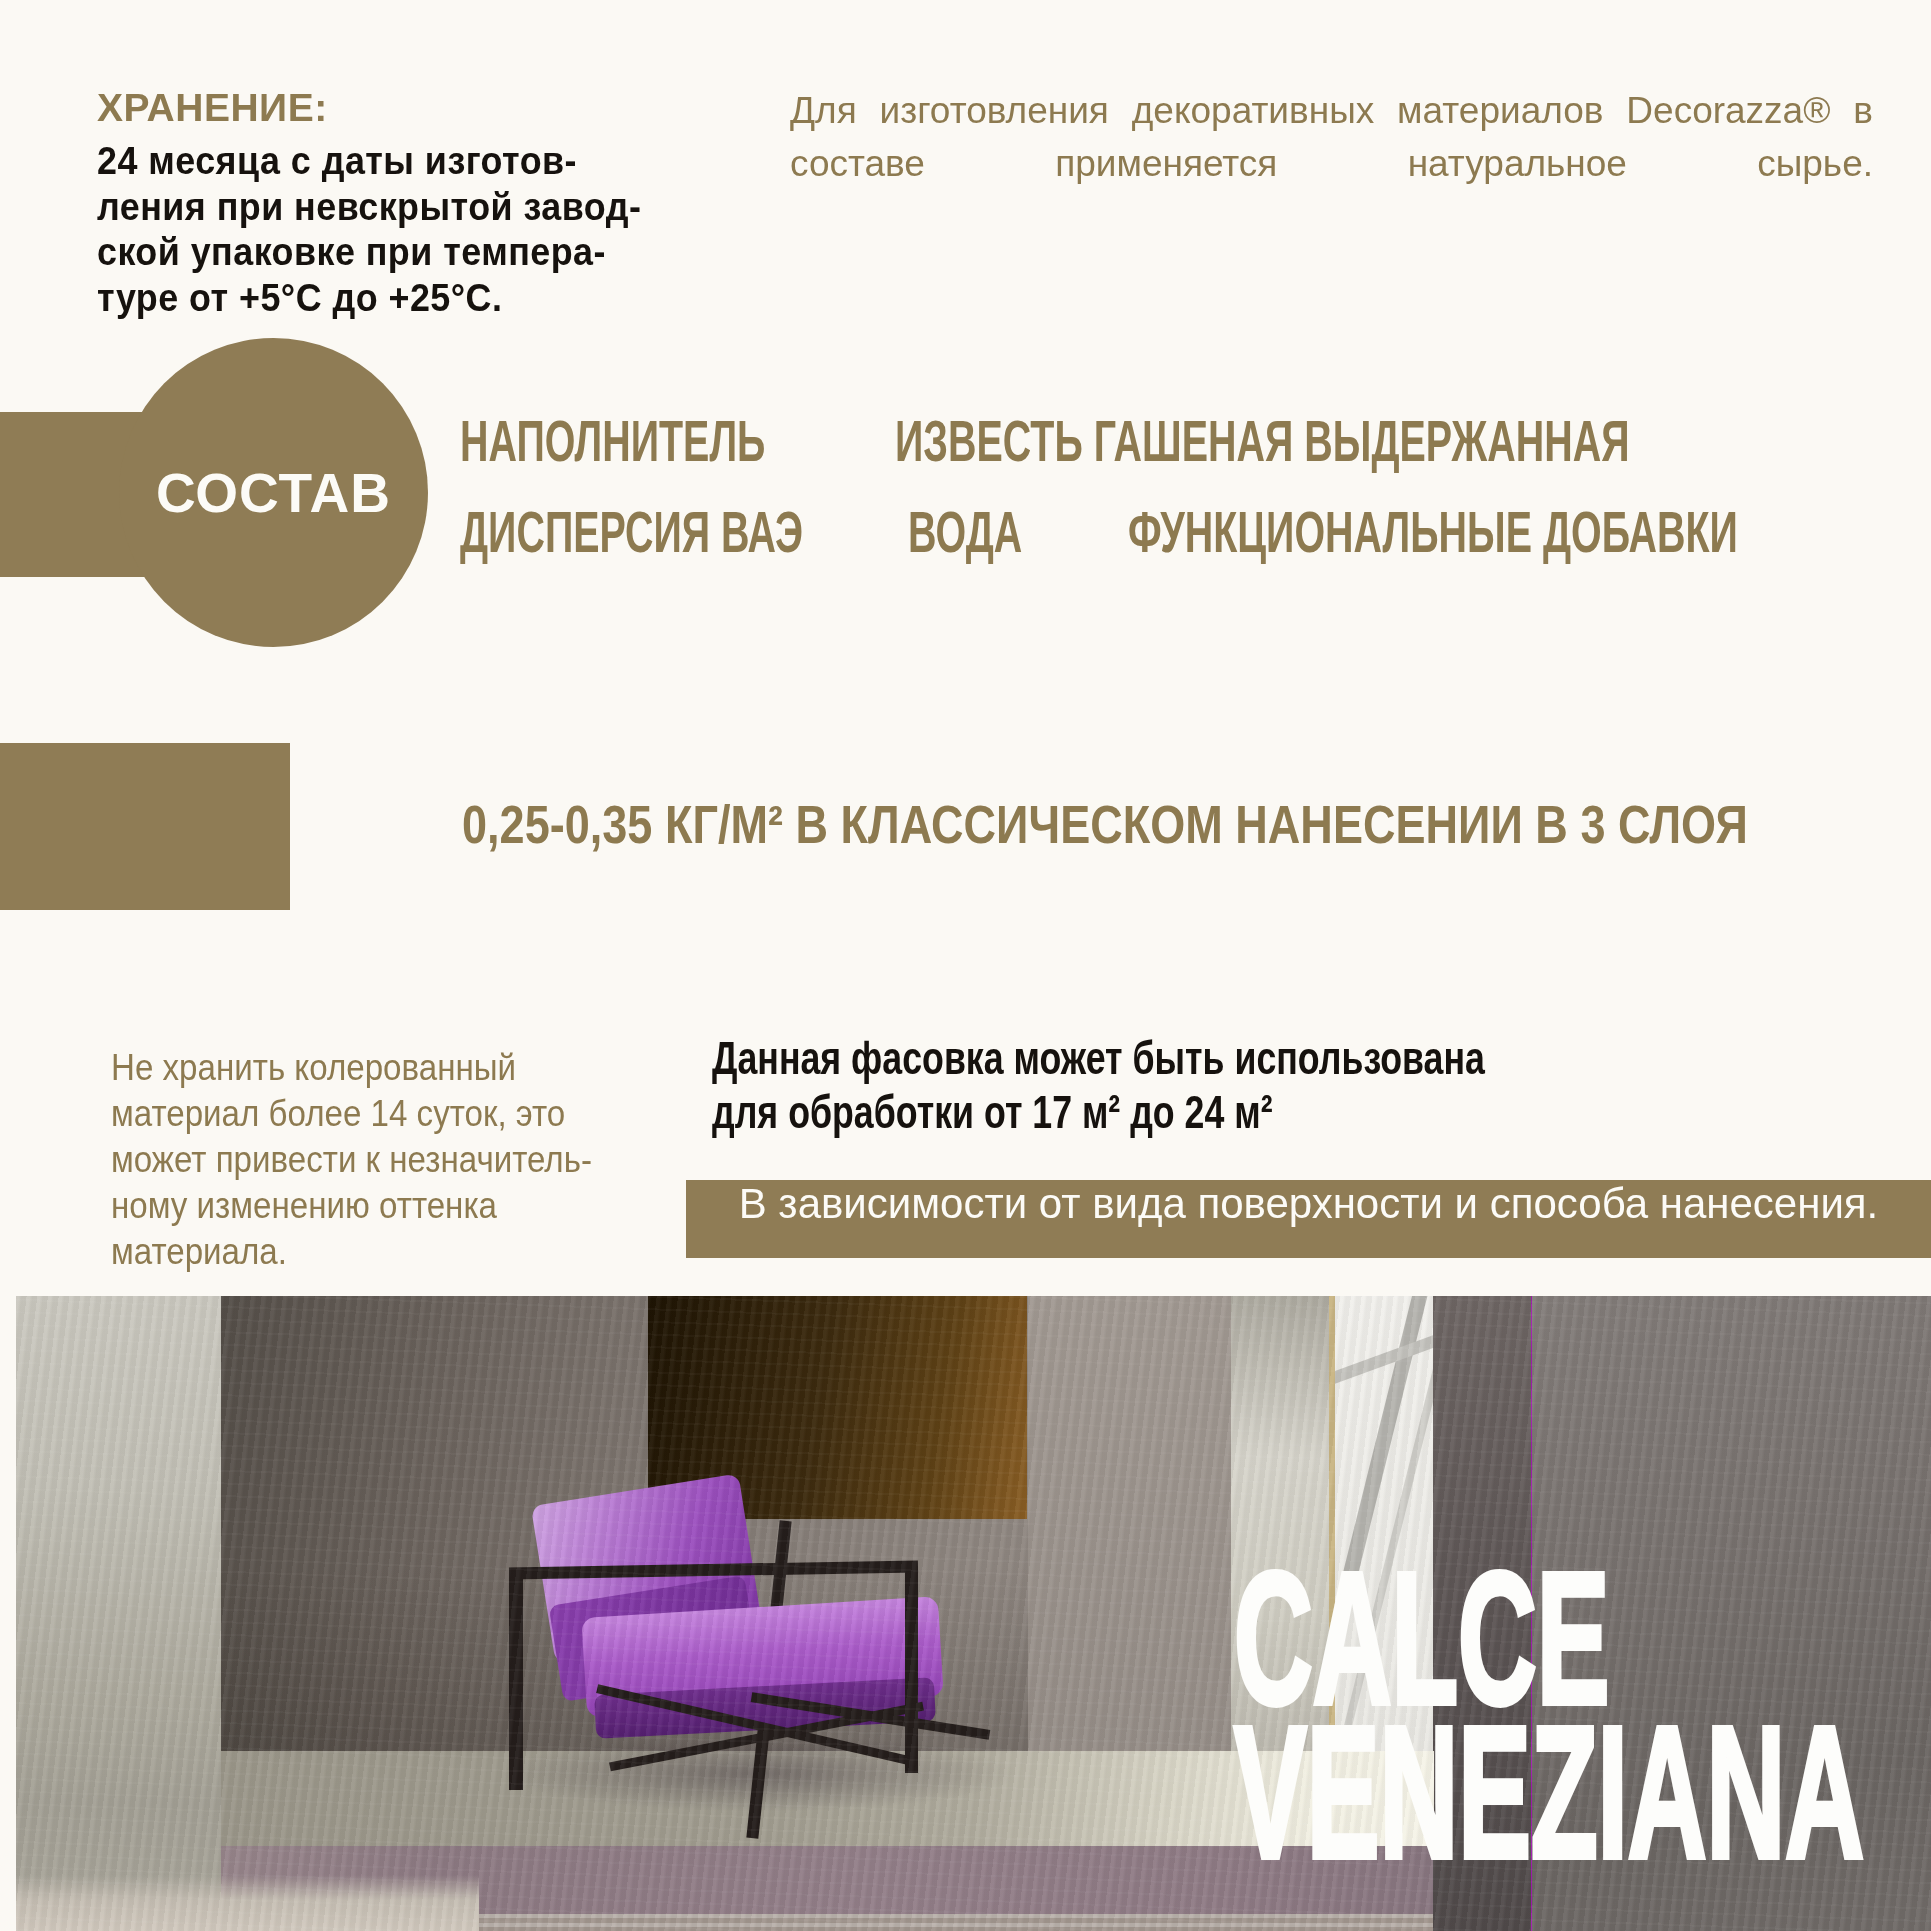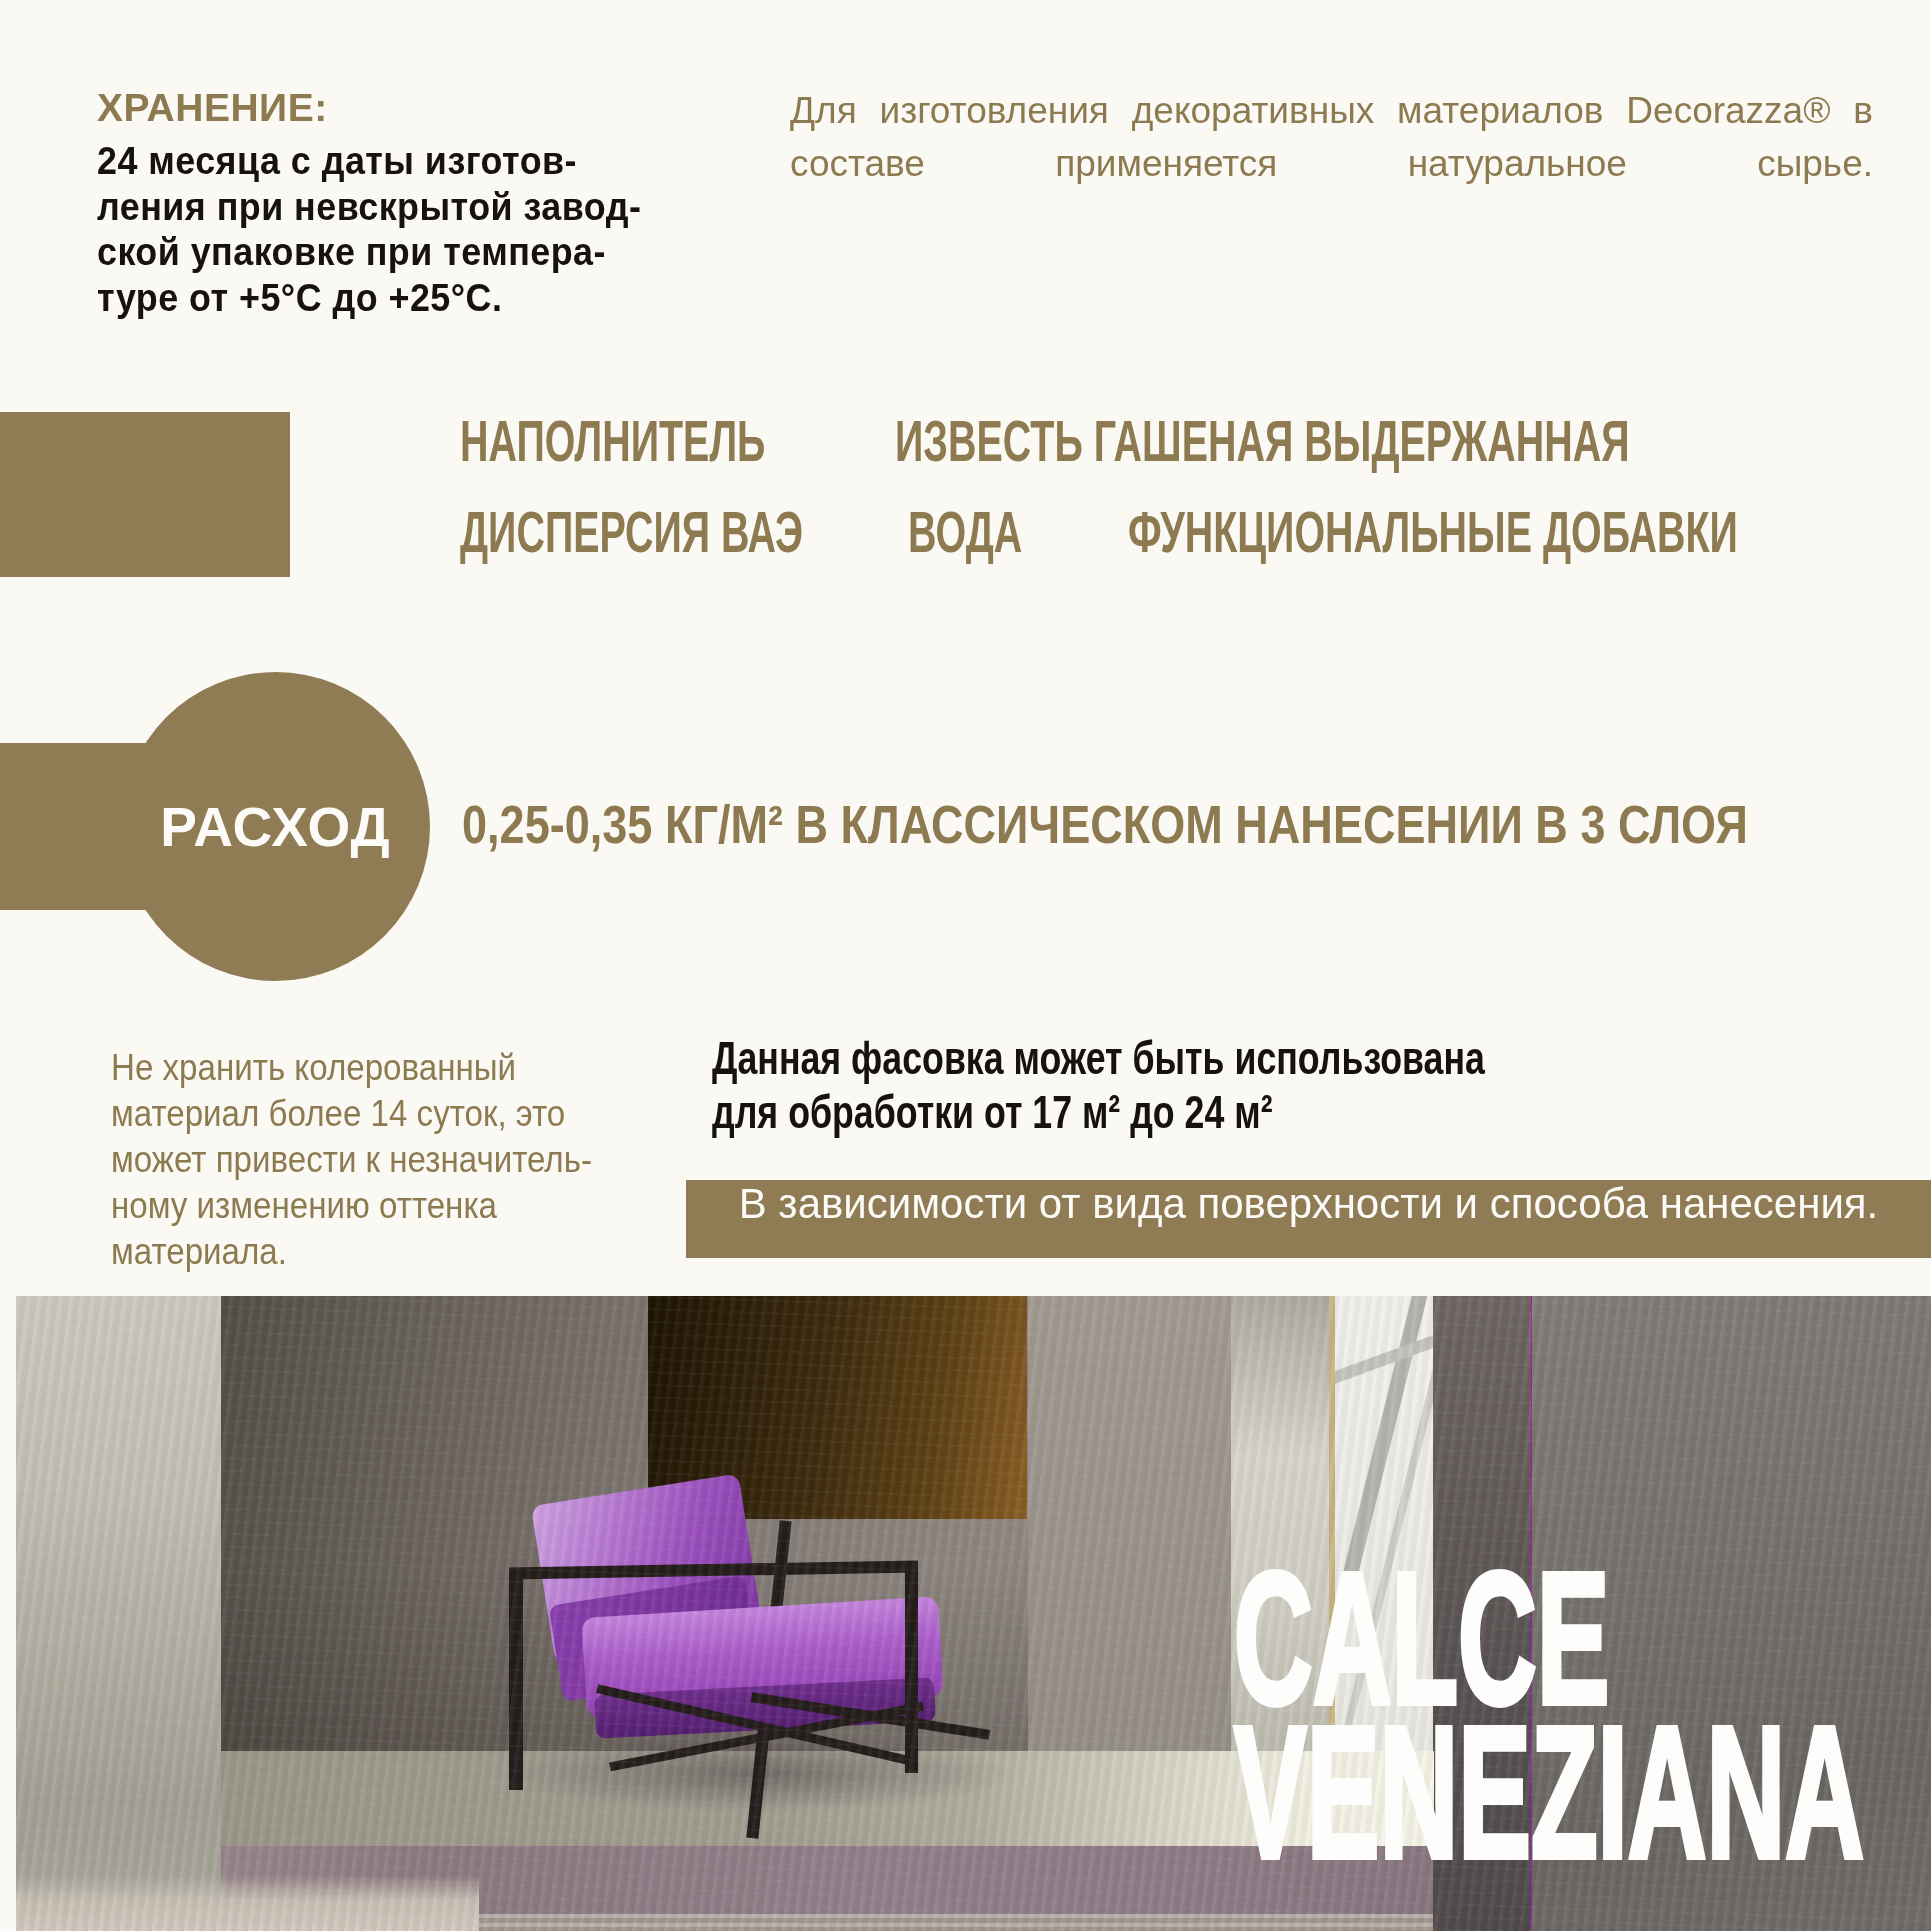--- a/index.html
+++ b/index.html
@@ -112,30 +112,30 @@
 
   <div class="abs storage-title">ХРАНЕНИЕ:</div>
   <div class="abs storage-body">24 месяца с даты изготов-
 ления при невскрытой завод-
 ской упаковке при темпера-
 туре от +5°С до +25°С.</div>
 
   <div class="abs intro">Для изготовления декоративных материалов Decorazza® в составе применяется натуральное сырье.</div>
 
   <div class="abs badge-bar bar-sostav"></div>
+  <div class="abs badge-circle circle-sostav">
+    <span>СОСТАВ</span>
+  </div>
   <div class="abs ingredient i1">НАПОЛНИТЕЛЬ</div>
   <div class="abs ingredient i2">ИЗВЕСТЬ ГАШЕНАЯ ВЫДЕРЖАННАЯ</div>
   <div class="abs ingredient i3">ДИСПЕРСИЯ ВАЭ</div>
   <div class="abs ingredient i4">ВОДА</div>
   <div class="abs ingredient i5">ФУНКЦИОНАЛЬНЫЕ ДОБАВКИ</div>
 
   <div class="abs badge-bar bar-rashod"></div>
-  <div class="abs badge-circle circle-rashod">
-    <span>РАСХОД</span>
-  </div>
   <div class="abs consumption">0,25-0,35 КГ/М² В КЛАССИЧЕСКОМ НАНЕСЕНИИ В 3 СЛОЯ</div>
 
   <div class="abs tint-note">Не хранить колерованный
 материал более 14 суток, это
 может привести к незначитель-
 ному изменению оттенка
 материала.</div>
   <div class="abs coverage">Данная фасовка может быть использована
 для обработки от 17 м² до 24 м²</div>
   <div class="abs banner">

